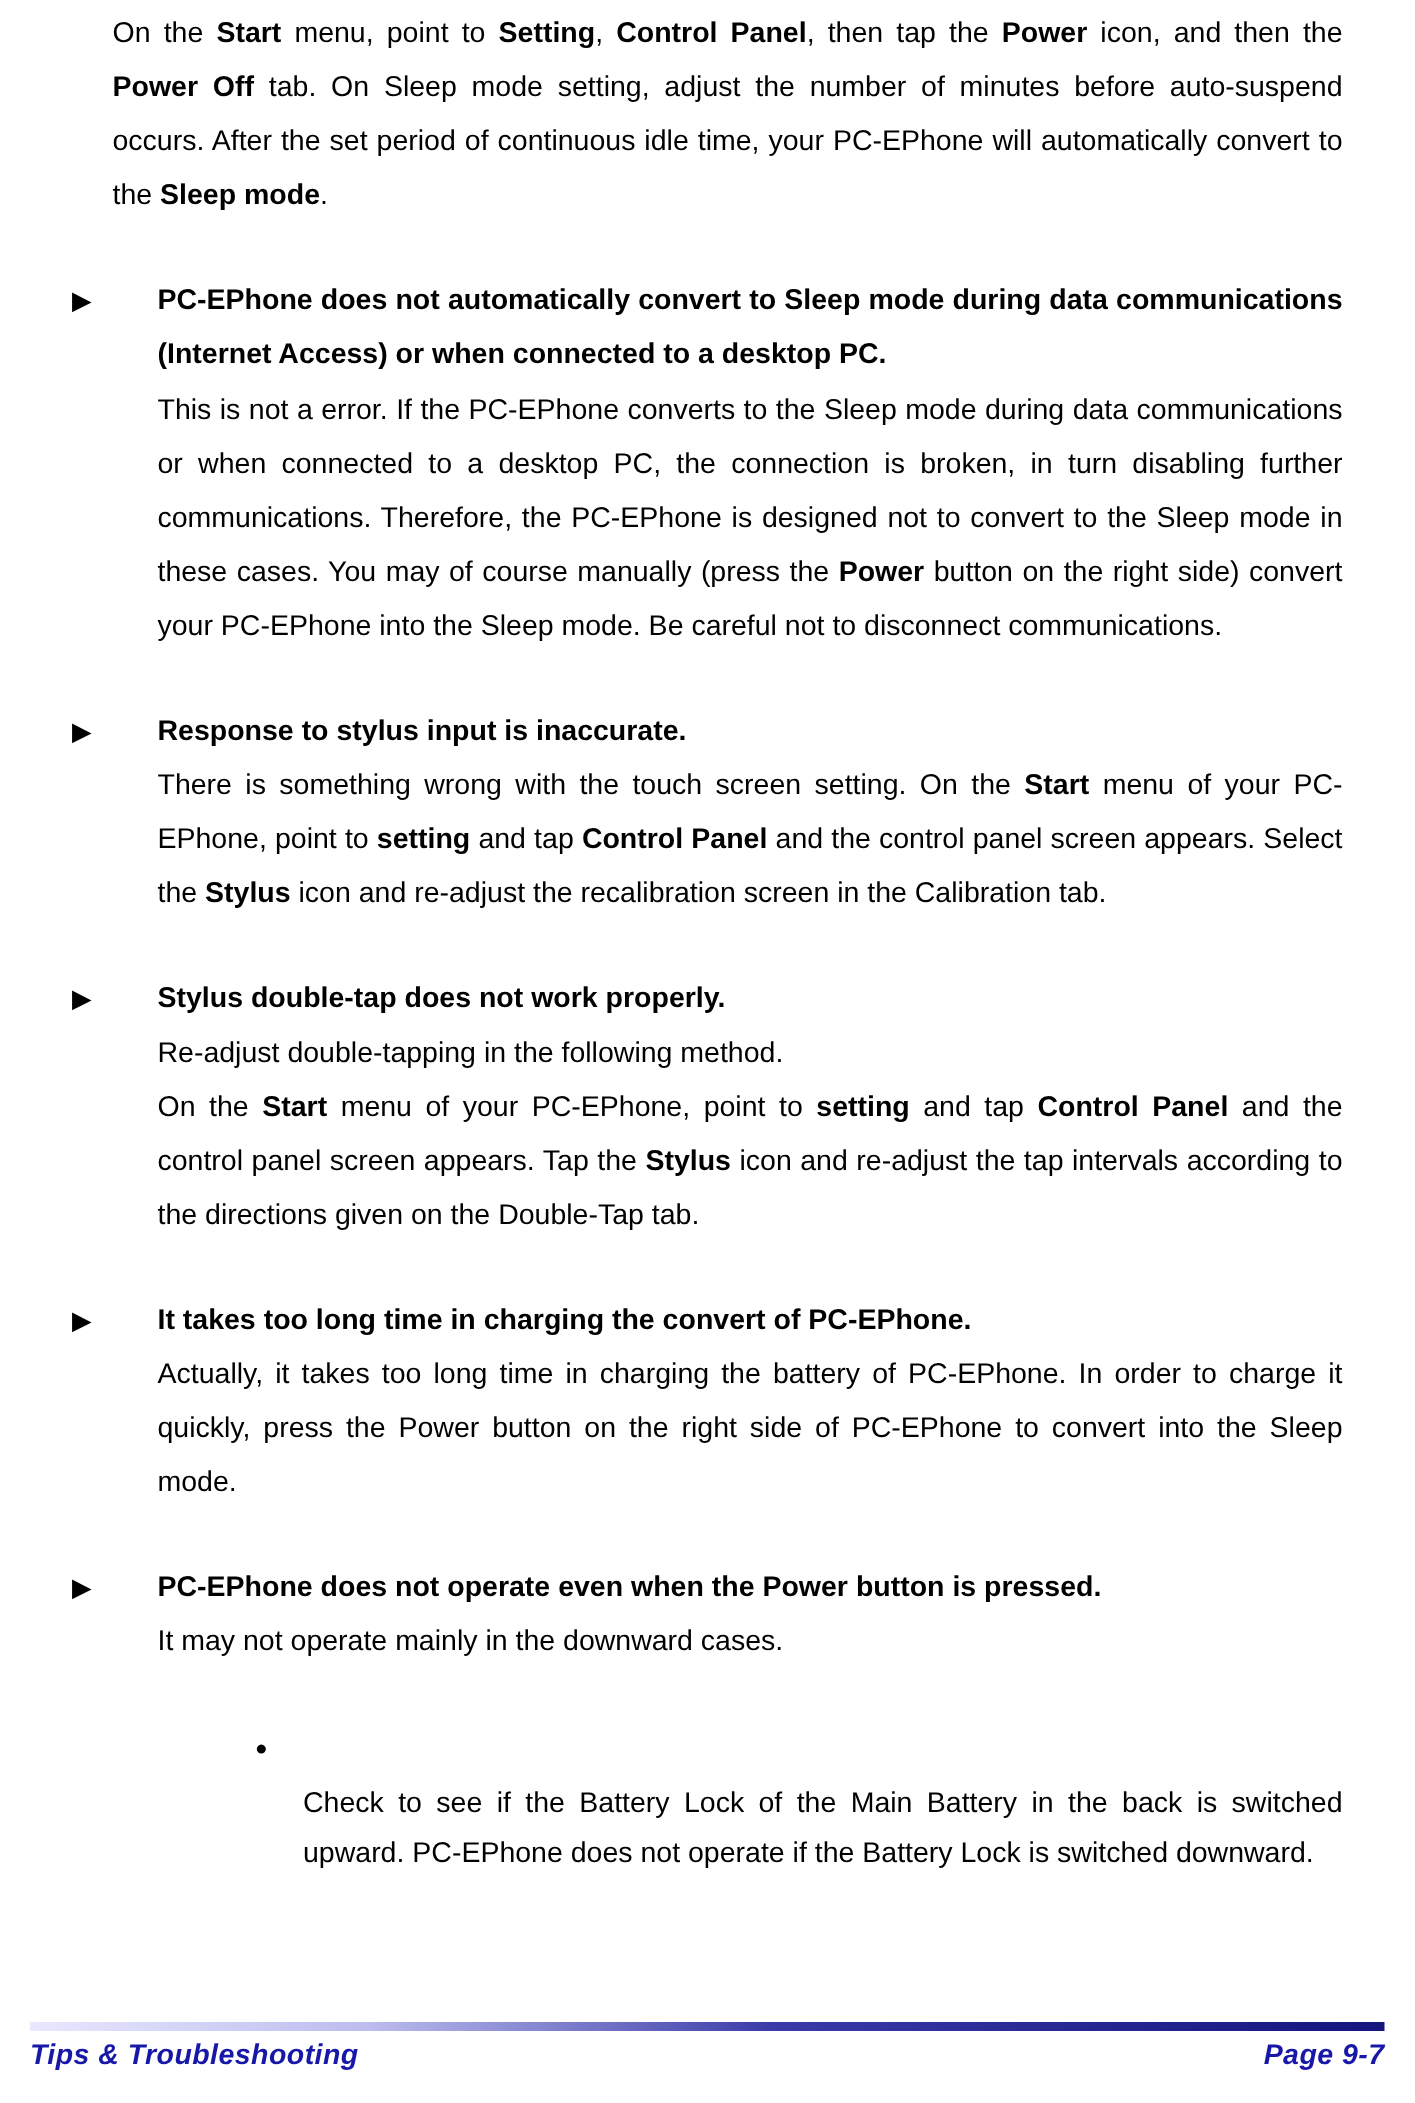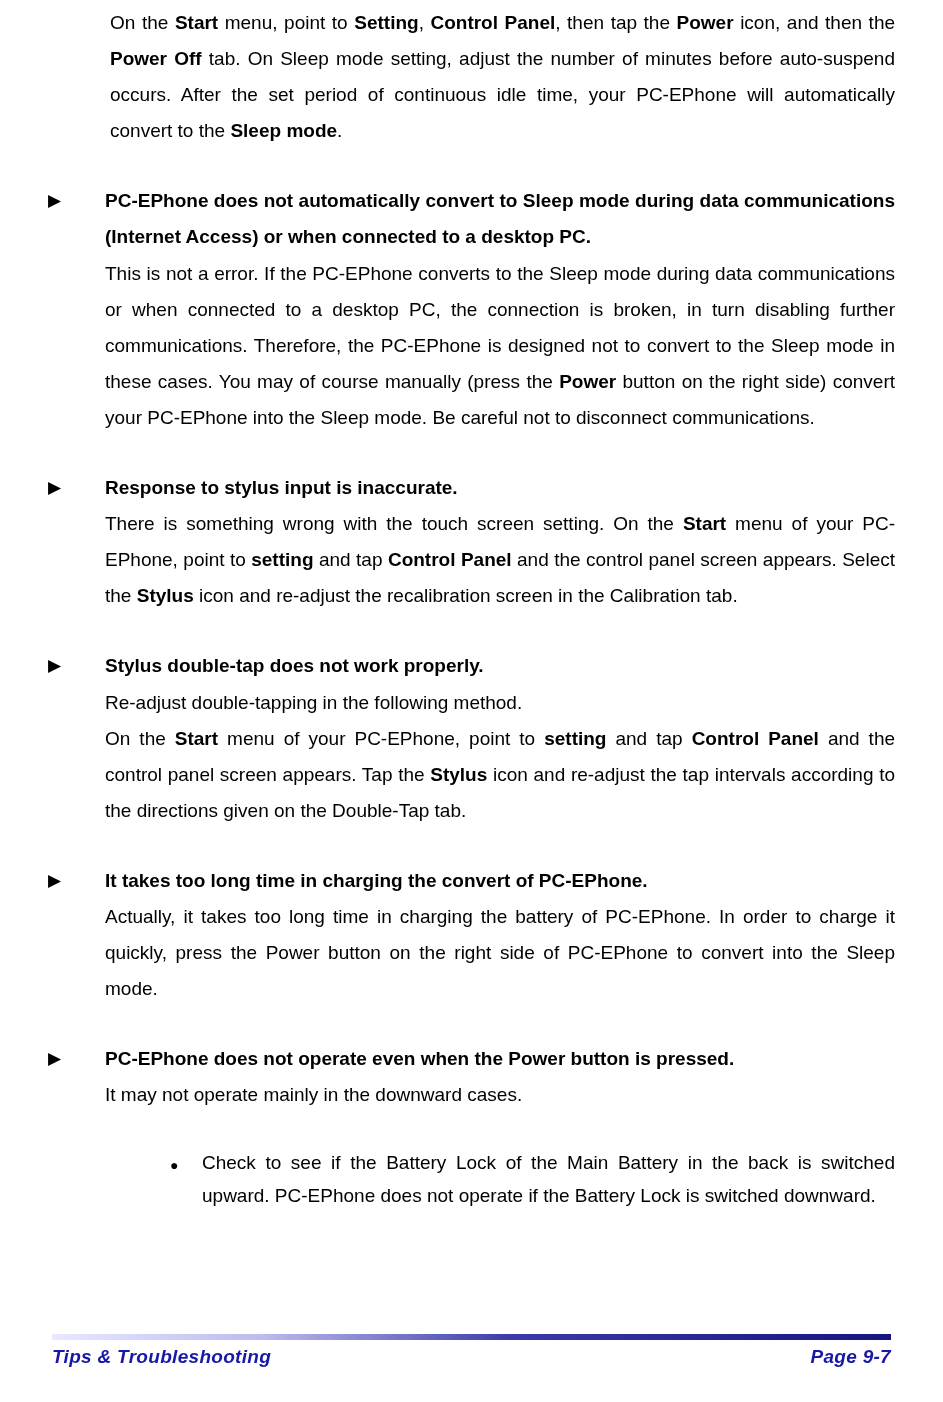--- a/index.html
+++ b/index.html
@@ -33,21 +33,21 @@
     padding-top: 2px;
   }
   .item-body {
     flex: 1;
     text-align: justify;
   }
   .item-title {
     font-weight: bold;
   }
   .first-para {
-    margin-left: 62px;
+    margin-left: 27px;
     text-align: justify;
   }
   .sub-list {
     margin-top: 34px;
     margin-left: 57px;
   }
   .sub-item {
     display: flex;
     align-items: flex-start;
   }
@@ -58,27 +58,28 @@
     line-height: 2.0;
     padding-top: 4px;
     text-align: left;
     padding-left: 8px;
     box-sizing: border-box;
   }
   .sub-body {
     flex: 1;
     text-align: justify;
     line-height: 1.7;
+    margin-top: 40px;
   }
   .footer {
     position: absolute;
     left: 0;
     right: 0;
-    bottom: 34px;
-    padding: 0 52px;
+    bottom: 20px;
+    padding: 0 20px;
   }
   .footer-bar {
     height: 6px;
     background: linear-gradient(to right, #e8e8ff 0%, #bcbcee 25%, #3a3aa8 55%, #151580 100%);
     margin-bottom: 6px;
   }
   .footer-row {
     display: flex;
     justify-content: space-between;
     font-style: italic;

